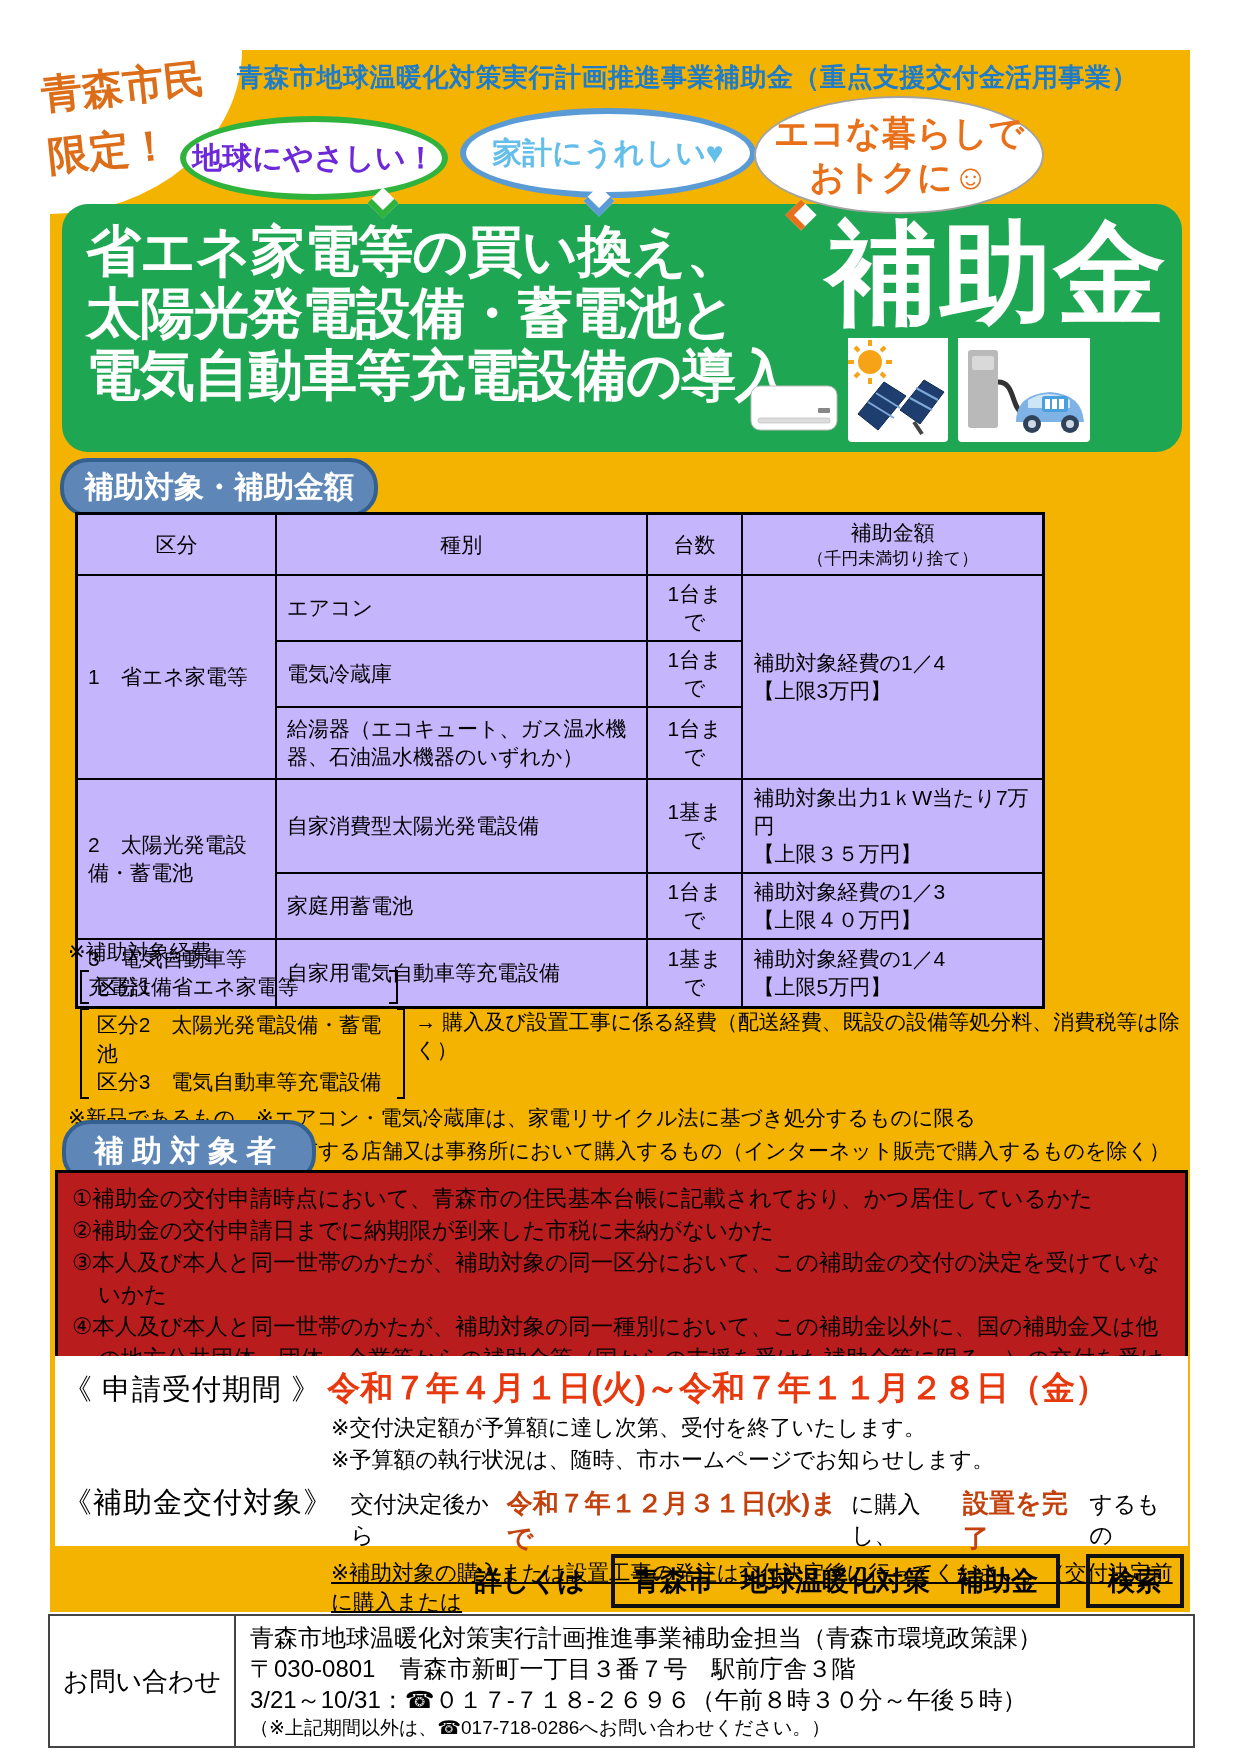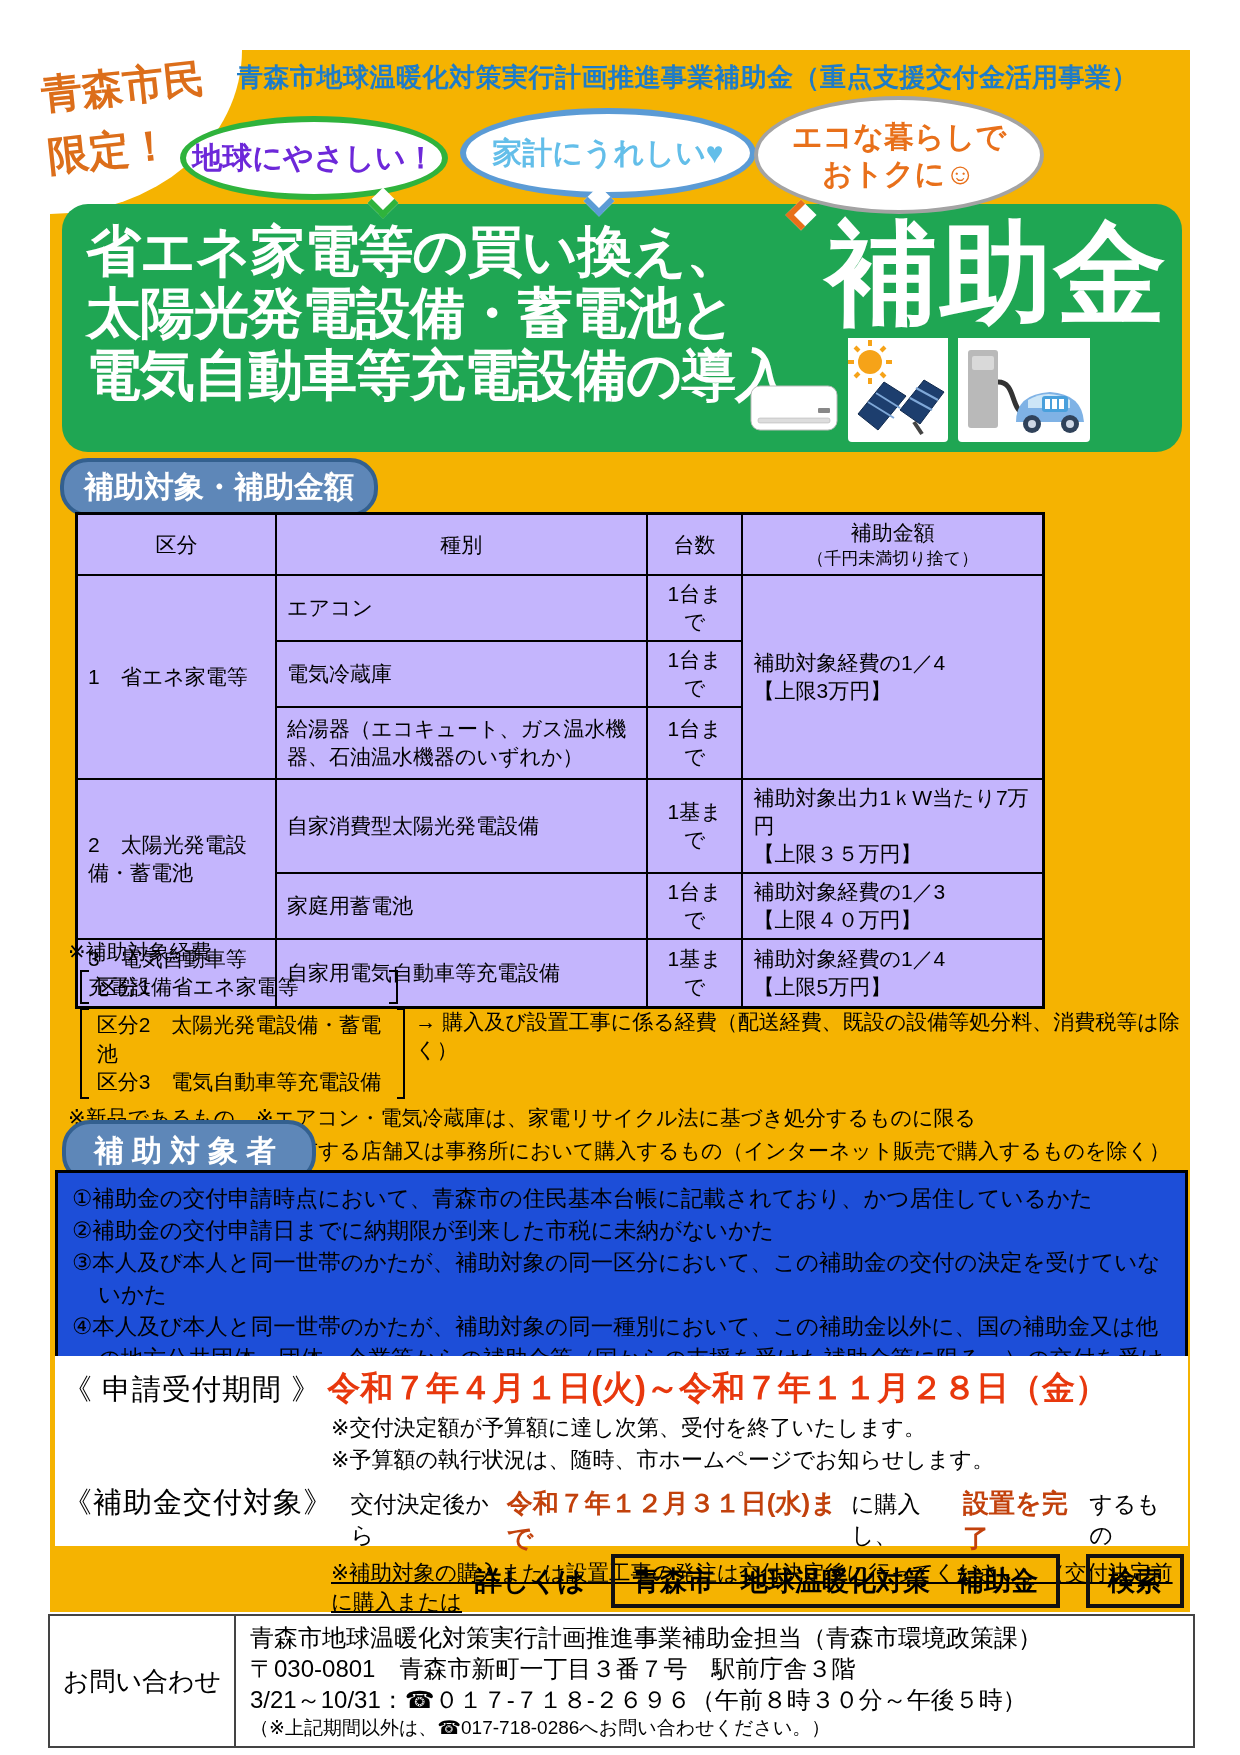--- a/index.html
+++ b/index.html
@@ -21,22 +21,22 @@
     font-size:26px; letter-spacing:0.5px; }
 
   
   .bubble { position:absolute; background:#fff; border-radius:50%;
     display:flex; flex-direction:column; align-items:center; justify-content:center;
     font-weight:bold; text-align:center; z-index:5; }
   .bub-g { left:180px; top:116px; width:268px; height:84px; border:6px solid #2FB33C;
     color:#6d28d9; font-size:30px; }
   .bub-b { left:460px; top:108px; width:296px; height:90px; border:6px solid #5B9BD5;
     color:#63BEE9; font-size:30px; }
-  .bub-o { left:754px; top:96px; width:290px; height:118px; border:4px solid #a3a3a3;
-    color:#E8701A; font-size:30px; line-height:1.25; }
+  .bub-o { left:754px; top:96px; width:290px; height:118px; border:2px solid #a3a3a3;
+    color:#E8701A; font-size:35px; line-height:1.25; }
   .tail { position:absolute; width:22px; height:22px; background:#fff; z-index:6;
     transform:rotate(45deg); }
   .tail-g { left:372px; top:192px; border-right:6px solid #2FB33C; border-bottom:6px solid #2FB33C; }
   .tail-b { left:588px; top:190px; border-right:6px solid #5B9BD5; border-bottom:6px solid #5B9BD5; }
   .tail-o { left:790px; top:204px; border-left:6px solid #E8701A; border-bottom:6px solid #E8701A; }
 
   
   .hero { left:62px; top:204px; width:1120px; height:248px; background:#1FA653;
     border-radius:26px; z-index:1; }
   .hero-lines { position:absolute; left:24px; top:16px; color:#fff; font-weight:bold;
@@ -67,21 +67,21 @@
   .notes { left:68px; top:938px; width:1118px; font-size:21px; color:#000; }
   .note-h { margin-bottom:4px; }
   .brkrow { display:flex; align-items:flex-start; margin-left:12px; margin-bottom:4px; }
   .brk { width:9px; align-self:stretch; border:2.5px solid #000; }
   .brk.l { border-right:none; } .brk.r { border-left:none; }
   .brkbody { padding:3px 8px; min-width:300px; line-height:1.35; }
   .arrowtxt { margin-left:10px; }
   .plain-note { margin-top:5px; }
 
   
-  .eligbox { left:55px; top:1170px; width:1133px; background:#1d4ed8; border:3px solid #000;
+  .eligbox { left:55px; top:1170px; width:1133px; background:#b91c1c; border:3px solid #000;
     padding:10px 14px; font-size:22.5px; line-height:1.42; }
   .elig-item { padding-left:26px; text-indent:-26px; }
 
   
   .period { left:55px; top:1356px; width:1133px; height:190px; background:#fff; padding:10px 8px; }
   .prow1 { display:flex; align-items:baseline; }
   .plabel { font-size:29px; white-space:nowrap; letter-spacing:1px; }
   .pvalue { font-size:33px; font-weight:bold; color:#E8380D; margin-left:6px; white-space:nowrap; }
   .pnote { font-size:22px; margin-left:268px; margin-top:2px; }
   .prow2 { display:flex; align-items:baseline; margin-top:8px; }

